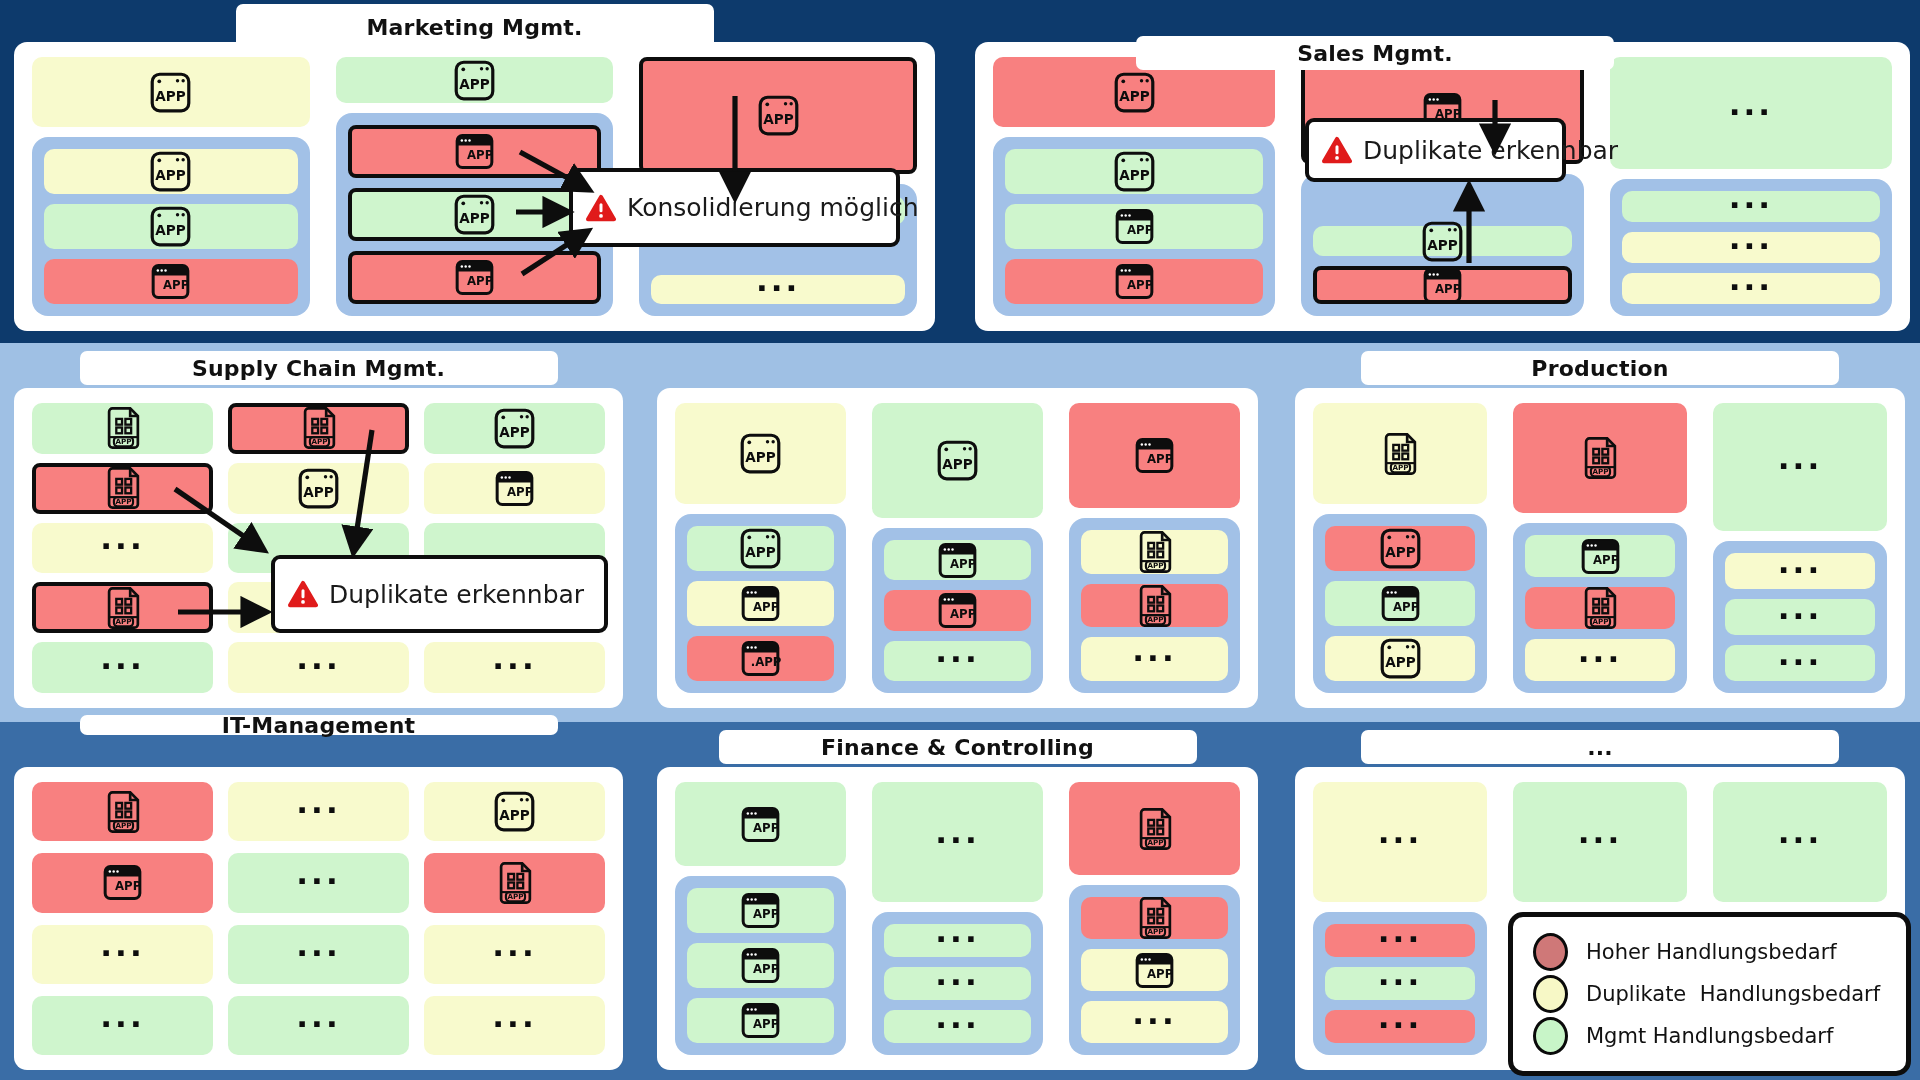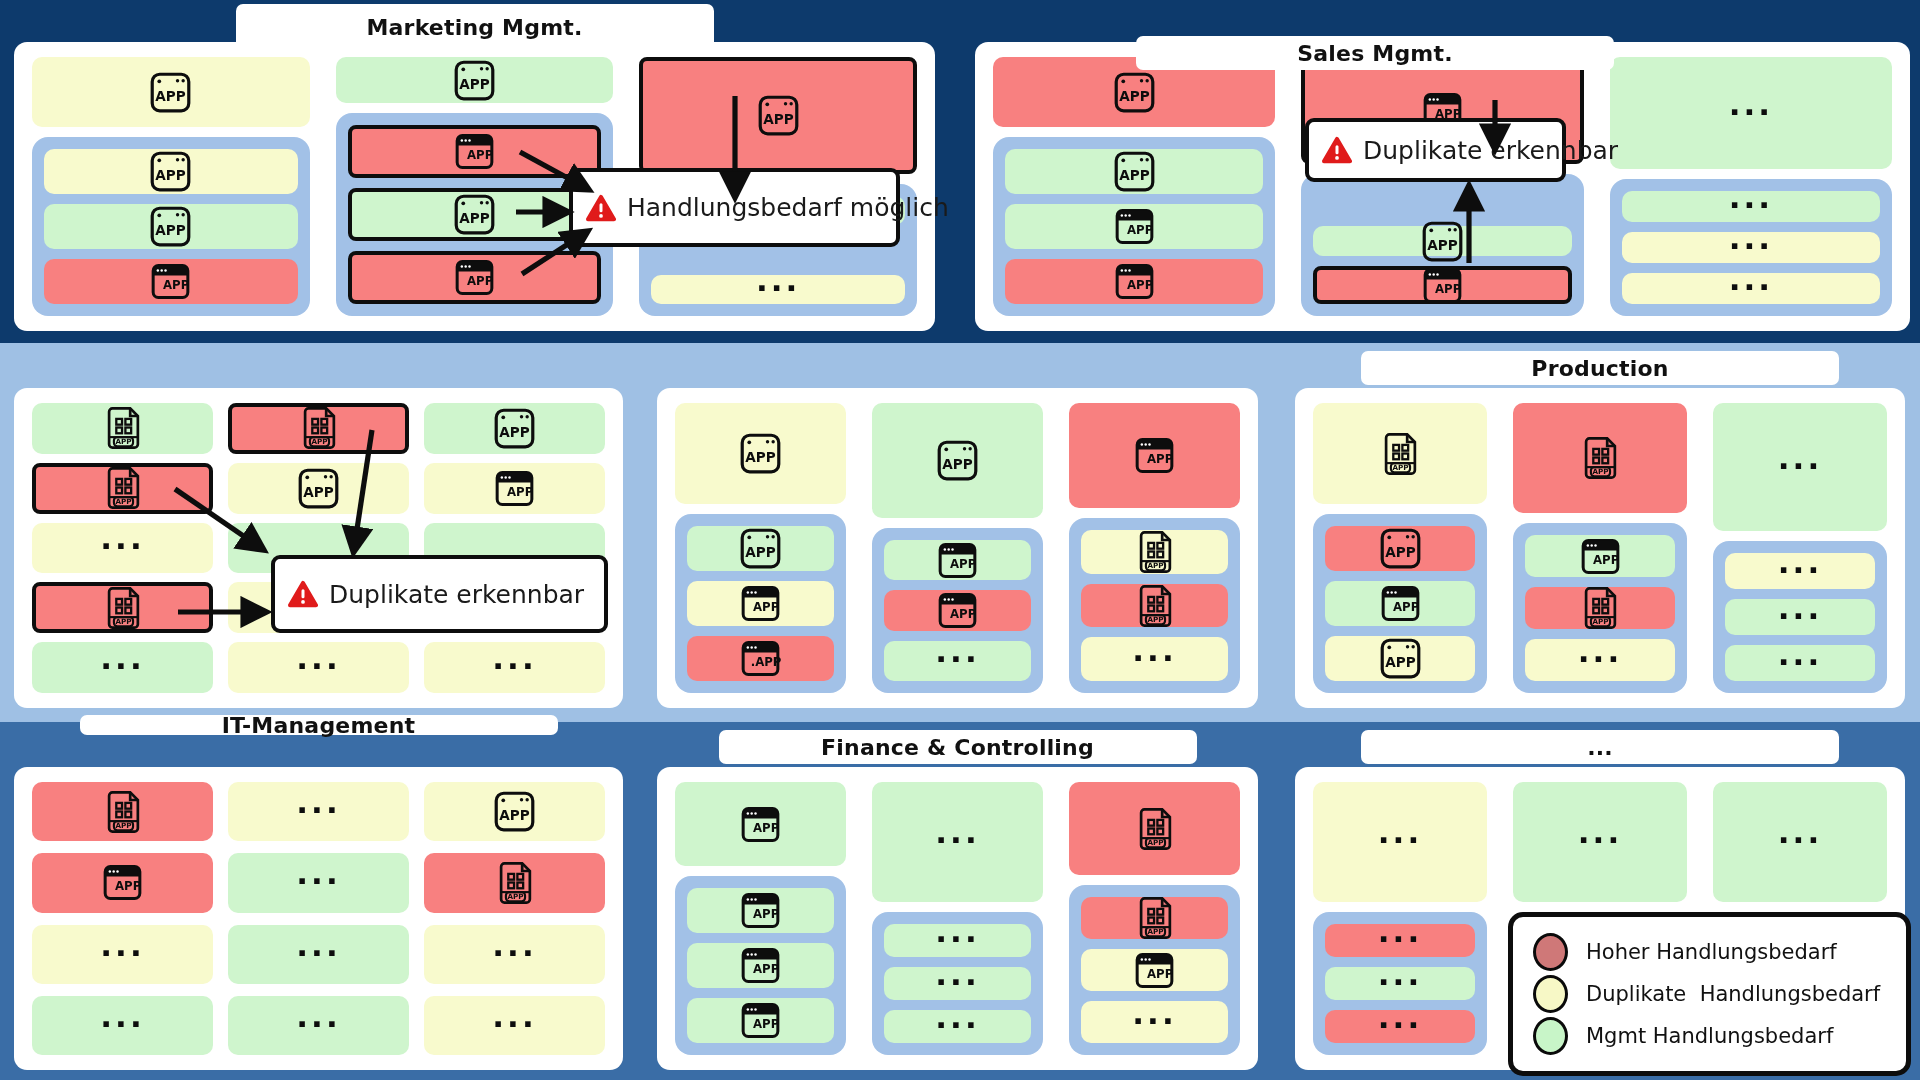--- a/index.html
+++ b/index.html
@@ -52,20 +52,21 @@
 <body>
 
 <div class="canvas">
 
   <div class="band band-top"></div>
   <div class="band band-mid"></div>
   <div class="band band-bottom"></div>
 
   <div class="pill" id="pill-marketing" style="left: 235.5px; top: 4px; width: 478px; height: 46px;">Marketing Mgmt.</div>
   <div class="pill" id="pill-sales" style="left: 1136px; top: 4px; width: 478px; height: 34px; margin-top: 32px;">Sales Mgmt.</div>
+  <div class="pill" id="pill-supply" style="left: 79.5px; top: 351px; width: 478px; height: 34px;">Supply Chain Mgmt.</div>
   <div class="pill" id="pill-procurement" style="left: 1361px; top: 351px; width: 478px; height: 34px;">Production</div>
   <div class="pill" id="pill-it" style="left: 79.5px; top: 715px; width: 478px; height: 20px;">IT-Management</div>
   <div class="pill" id="pill-finance" style="left: 718.5px; top: 730px; width: 478px; height: 34px;">Finance &amp; Controlling</div>
   <div class="pill" id="pill-dots" style="left: 1361px; top: 730px; width: 478px; height: 34px;">...</div>
 
   <div class="panel" id="panel-marketing" style="left: 14px; top: 42px; width: 921px; height: 289px;">
       <div class="cols">
         <div class="col">
           <div class="tile c-yellow standalone">
             <svg class="icn" viewBox="0 0 48 48">
@@ -841,21 +842,21 @@
       <line x1="175" y1="489" x2="261" y2="548" stroke="#0d0d0d" stroke-width="5.2" marker-end="url(#ah)"></line>
       <line x1="178" y1="612" x2="263" y2="612" stroke="#0d0d0d" stroke-width="5.2" marker-end="url(#ah)"></line>
     </svg>
 
   <div class="callout" id="callout-marketing" style="left: 569px; top: 168px; width: 331px; height: 79px;">
     <svg class="warn" viewBox="0 0 32 29">
       <path d="M16 2.5 L30 26.5 H2 Z" fill="#e01b1b" stroke="#e01b1b" stroke-width="4" stroke-linejoin="round"></path>
       <rect x="14.4" y="9.5" width="3.2" height="9.5" rx="1.6" fill="#fff"></rect>
       <circle cx="16" cy="23" r="2" fill="#fff"></circle>
     </svg>
-    <span>Handlungsbedarf möglich</span>
+    <span>Konsolidierung möglich</span>
   </div>
 
   <div class="callout" id="callout-sales" style="left: 1305px; top: 118px; width: 261px; height: 64px;">
     <svg class="warn" viewBox="0 0 32 29">
       <path d="M16 2.5 L30 26.5 H2 Z" fill="#e01b1b" stroke="#e01b1b" stroke-width="4" stroke-linejoin="round"></path>
       <rect x="14.4" y="9.5" width="3.2" height="9.5" rx="1.6" fill="#fff"></rect>
       <circle cx="16" cy="23" r="2" fill="#fff"></circle>
     </svg>
     <span>Duplikate erkennbar</span>
   </div>

